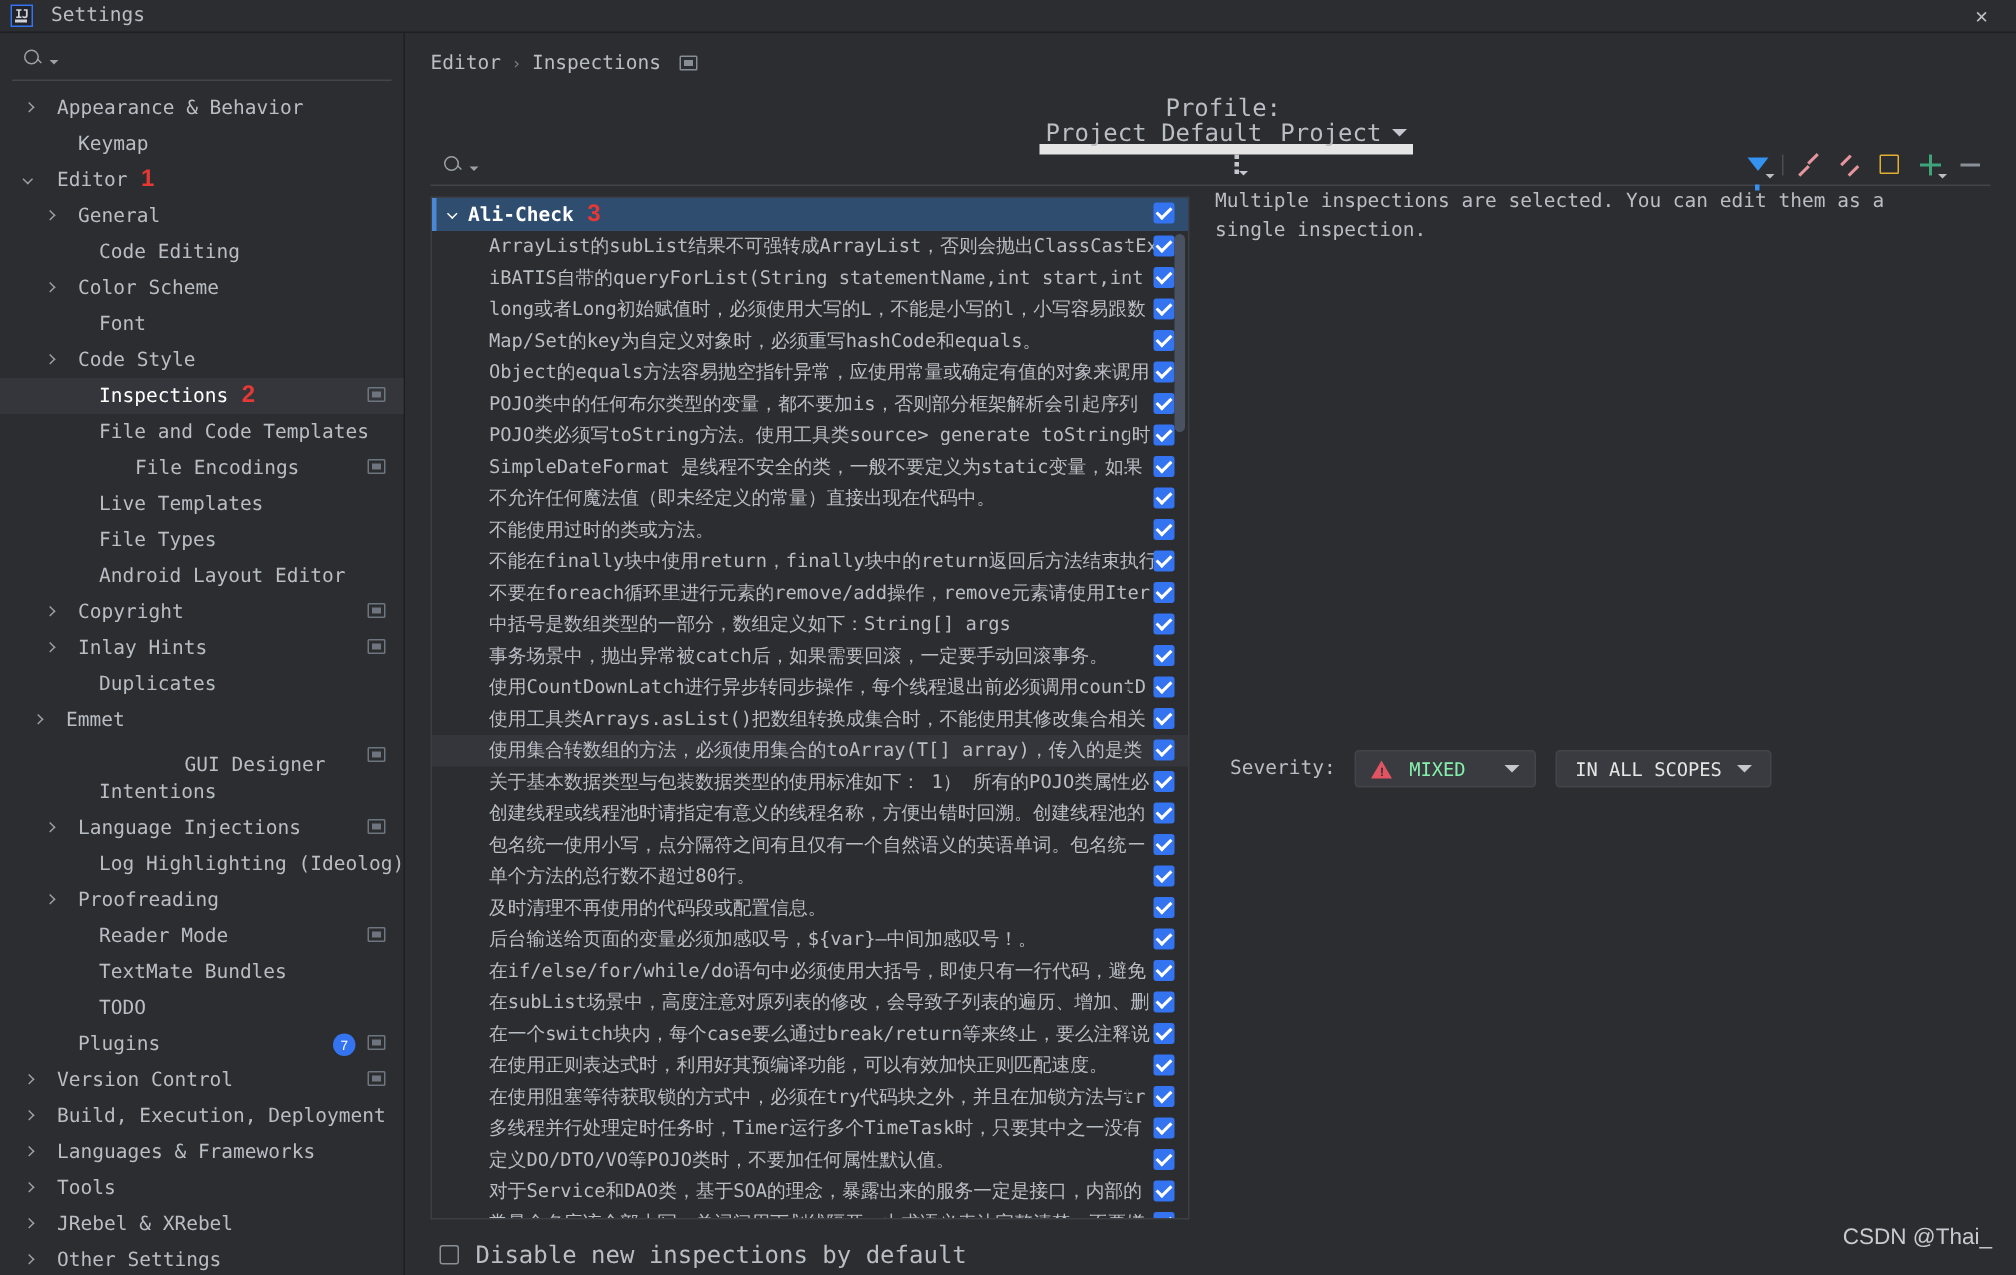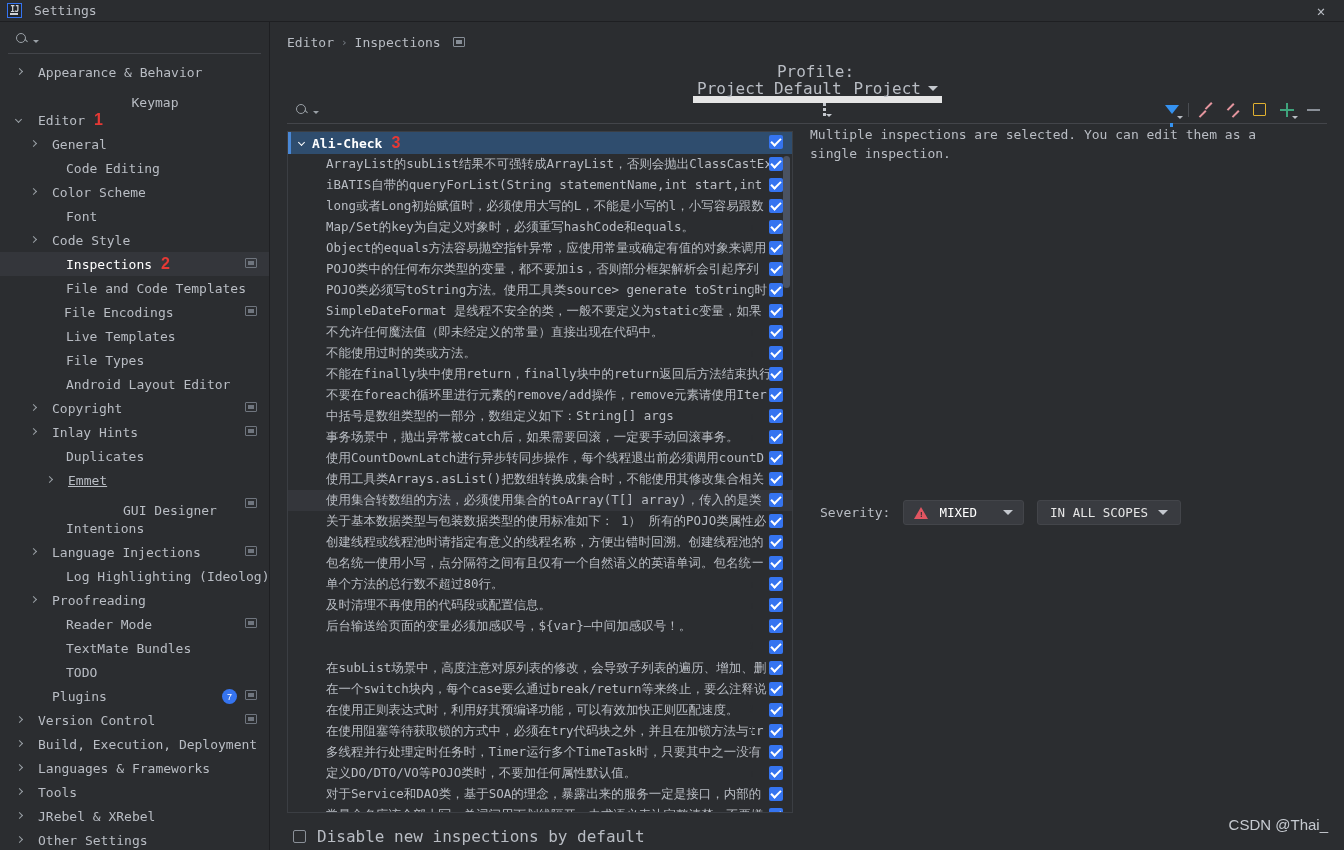--- a/index.html
+++ b/index.html
@@ -288,21 +288,21 @@
   .sev-combo .tri-small {
     width: 0; height: 0; border-left: 7px solid transparent;
     border-right: 7px solid transparent; border-bottom: 12px solid #e05561;
     position: relative; margin-right: 11px;
   }
   .sev-combo .tri-small::after {
     content: "!"; position: absolute; left: -1.5px; top: 3px;
     font-size: 8px; color: #2b2d30; font-weight: bold;
     font-family: "Liberation Sans", sans-serif;
   }
-  .sev-combo .ctext { font-size: 12.5px; color: #ffffff; }
+  .sev-combo .ctext { font-size: 12.5px; color: #86efac; }
   .sev-combo .cb-arrow2 {
     width: 0; height: 0; margin-left: 26px;
     border-left: 5px solid transparent; border-right: 5px solid transparent;
     border-top: 5px solid #c4c8ce;
   }
   .scope-combo {
     margin-left: 13px; display: flex; align-items: center;
     background: #393b40; border: 1px solid #43454a; border-radius: 3px;
     height: 25px; padding: 0 12px; cursor: pointer;
   }
@@ -341,21 +341,21 @@
 <div class="sidebar">
   <div class="side-search">
     <span class="search-glyph"></span>
     <span class="search-caret"></span>
   </div>
   <div class="tree" id="sidebar-tree">
       <div class="tree-row" style="padding-left: 14px;">
         <span class="arrow right"></span>
         <span class="tree-label">Appearance &amp; Behavior</span>
       </div>
-      <div class="tree-row" style="padding-left: 28px; flex-direction: column;">
+      <div class="tree-row" style="padding-left: 28px;">
         <span class="arrow"></span>
         <span class="tree-label">Keymap</span>
       </div>
       <div class="tree-row" style="padding-left: 14px;">
         <span class="arrow down"></span>
         <span class="tree-label">Editor</span>
         <span class="annot">1</span>
       </div>
       <div class="tree-row" style="padding-left: 28px;">
         <span class="arrow right"></span>
@@ -380,21 +380,21 @@
       <div class="tree-row selected" style="padding-left: 42px;">
         <span class="arrow"></span>
         <span class="tree-label">Inspections</span>
         <span class="annot">2</span>
         <span class="panel-chip"></span>
       </div>
       <div class="tree-row" style="padding-left: 42px;">
         <span class="arrow"></span>
         <span class="tree-label">File and Code Templates</span>
       </div>
-      <div class="tree-row" style="padding-left: 40px;">
+      <div class="tree-row" style="padding-left: 66px;">
         <span class="arrow"></span>
         <span class="tree-label">File Encodings</span>
         <span class="panel-chip"></span>
       </div>
       <div class="tree-row" style="padding-left: 42px;">
         <span class="arrow"></span>
         <span class="tree-label">Live Templates</span>
       </div>
       <div class="tree-row" style="padding-left: 42px;">
         <span class="arrow"></span>
@@ -411,21 +411,21 @@
       </div>
       <div class="tree-row" style="padding-left: 28px;">
         <span class="arrow right"></span>
         <span class="tree-label">Inlay Hints</span>
         <span class="panel-chip"></span>
       </div>
       <div class="tree-row" style="padding-left: 42px;">
         <span class="arrow"></span>
         <span class="tree-label">Duplicates</span>
       </div>
-      <div class="tree-row" style="padding-left: 44px; text-decoration: underline;">
+      <div class="tree-row" style="padding-left: 20px;">
         <span class="arrow right"></span>
         <span class="tree-label">Emmet</span>
       </div>
       <div class="tree-row" style="padding-left: 58px; flex-direction: column;">
         <span class="arrow"></span>
         <span class="tree-label">GUI Designer</span>
         <span class="panel-chip"></span>
       </div>
       <div class="tree-row" style="padding-left: 42px;">
         <span class="arrow"></span>
@@ -660,20 +660,21 @@
         <span class="insp-text">及时清理不再使用的代码段或配置信息。</span>
         <span class="sev"><span class="tri weak"></span></span>
         <span class="cbx"></span>
       </div>
       <div class="insp-row">
         <span class="insp-text">后台输送给页面的变量必须加感叹号，${var}—中间加感叹号！。</span>
         <span class="sev"><span class="tri weak"></span></span>
         <span class="cbx"></span>
       </div>
       <div class="insp-row">
+        <span class="insp-text">在if/else/for/while/do语句中必须使用大括号，即使只有一行代码，避免</span>
         <span class="sev"><span class="err-circ"></span></span>
         <span class="cbx"></span>
       </div>
       <div class="insp-row">
         <span class="insp-text">在subList场景中，高度注意对原列表的修改，会导致子列表的遍历、增加、删</span>
         <span class="sev"><span class="tri warn"></span></span>
         <span class="cbx"></span>
       </div>
       <div class="insp-row">
         <span class="insp-text">在一个switch块内，每个case要么通过break/return等来终止，要么注释说</span>

